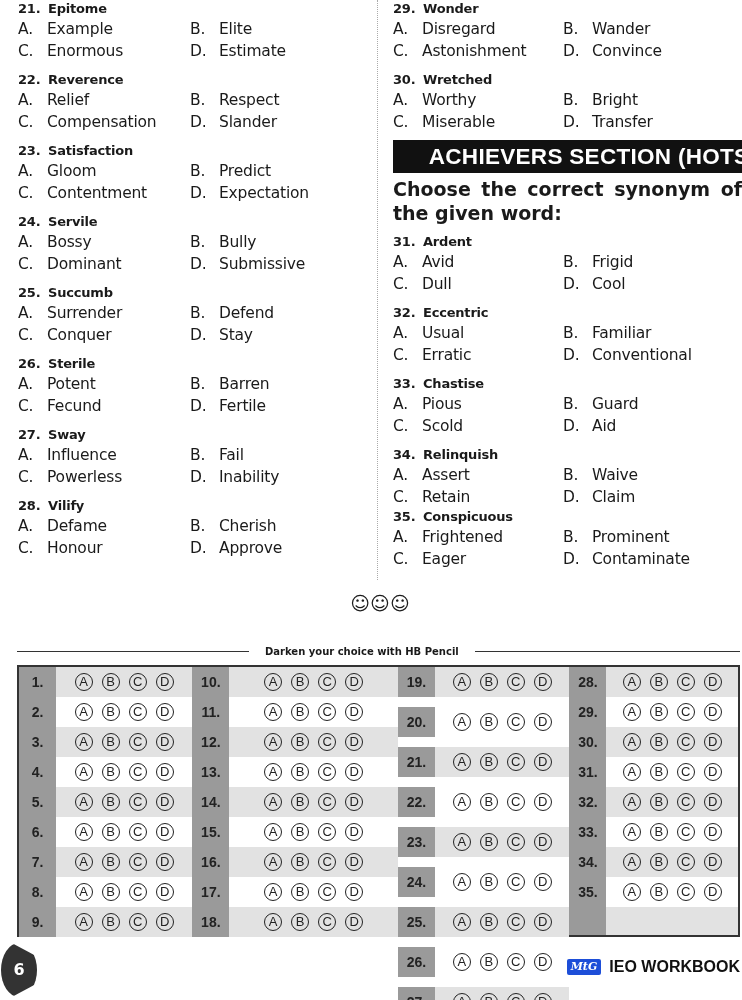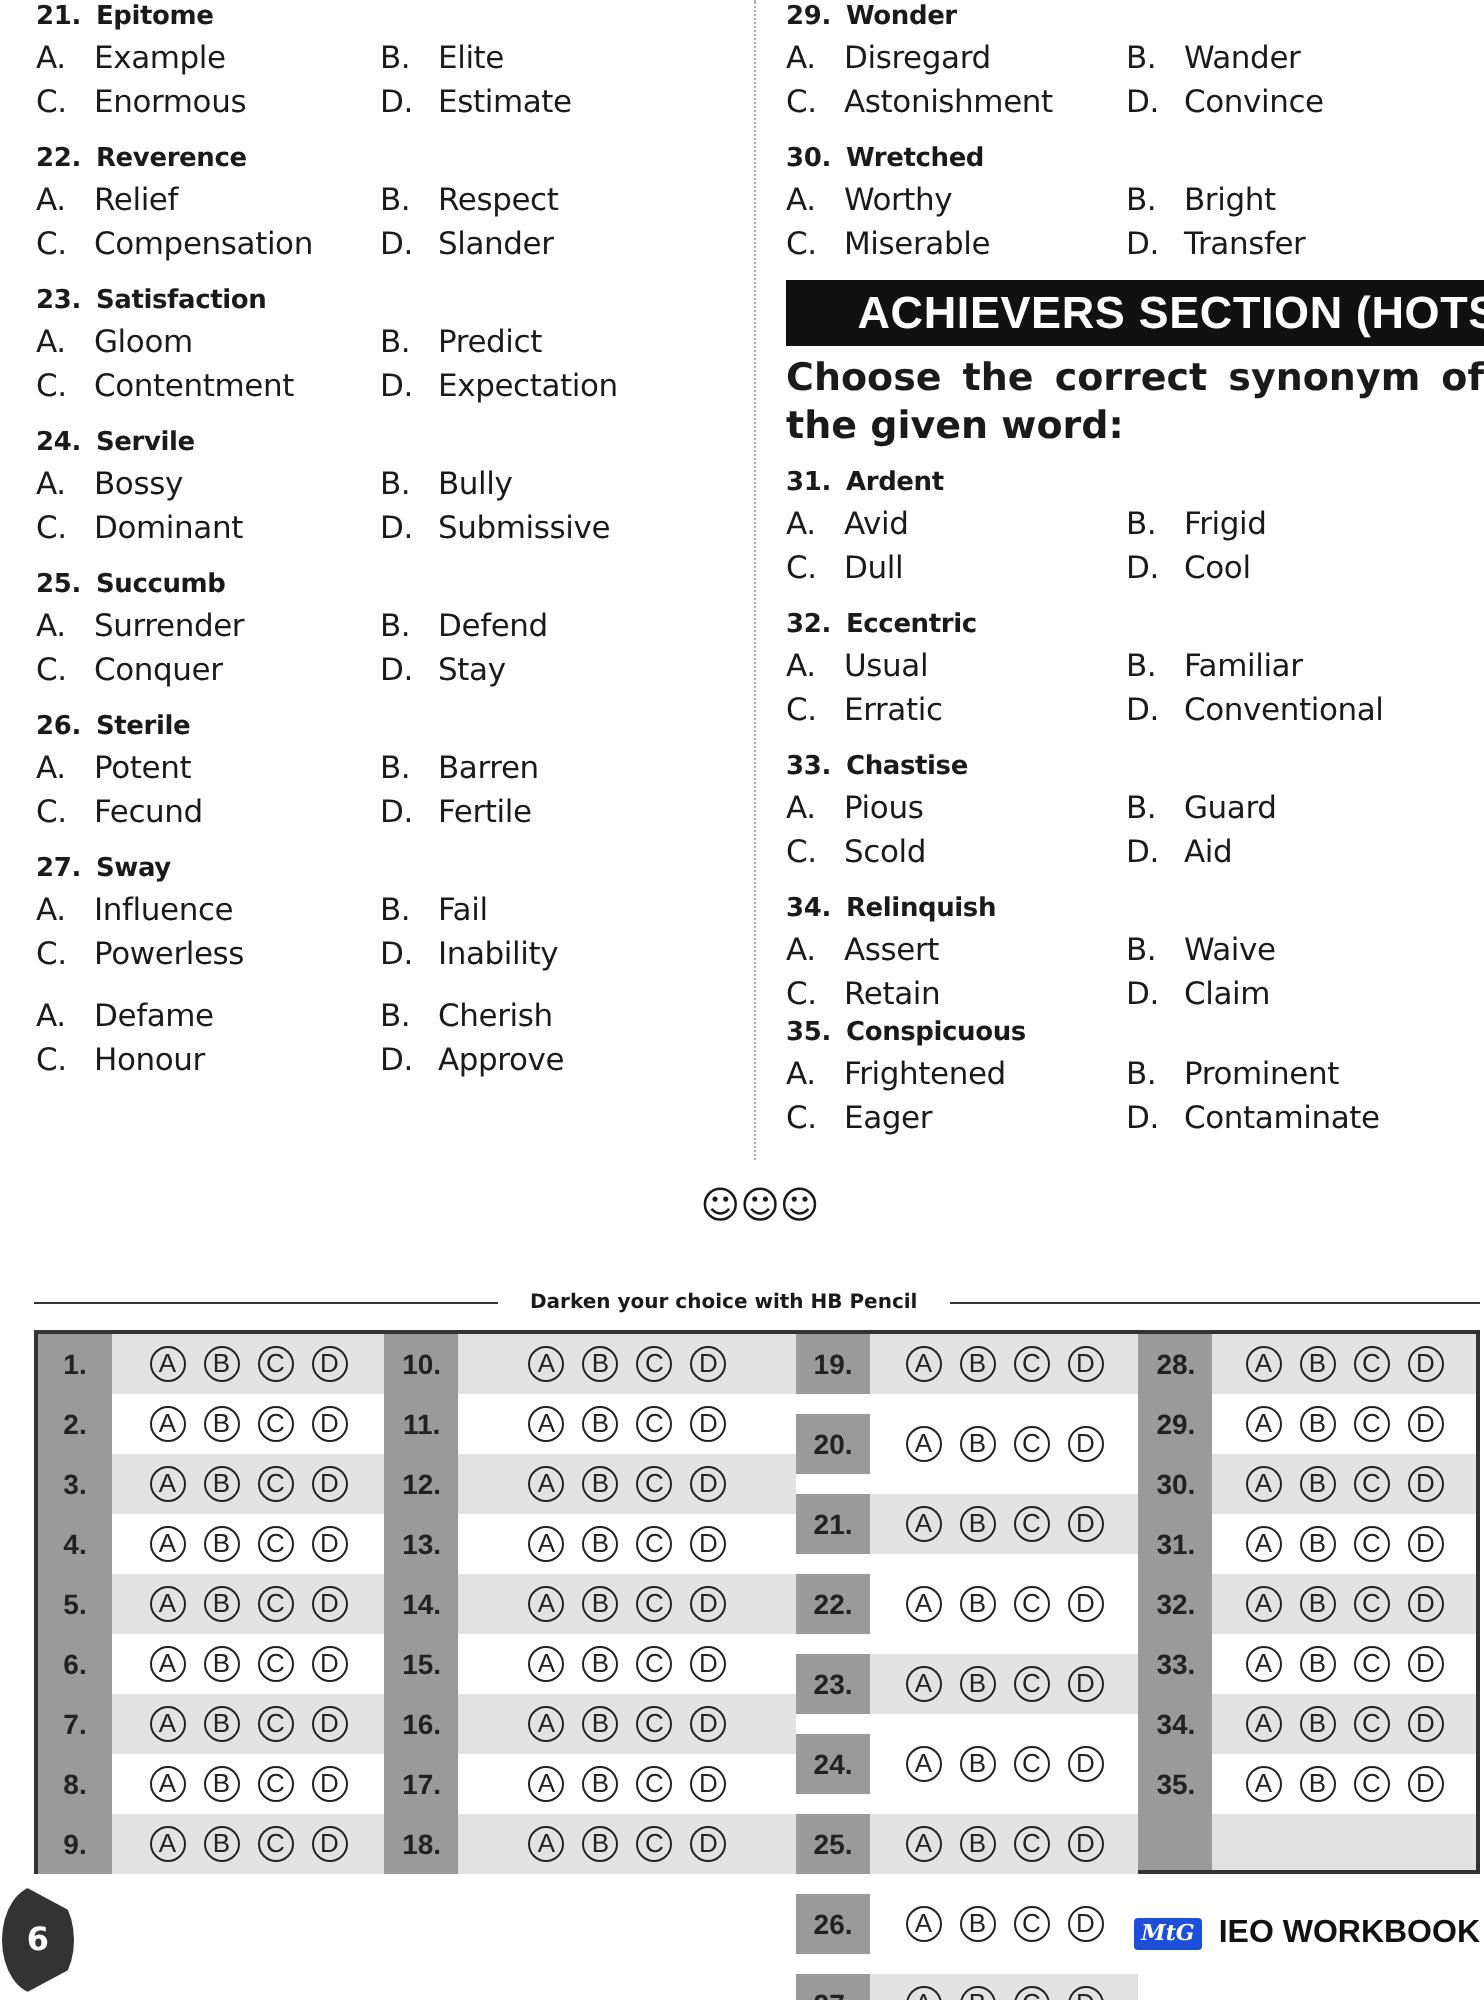--- a/index.html
+++ b/index.html
@@ -208,20 +208,21 @@
           <span class="ltr">C.</span>
           <span>Powerless</span>
         </div>
         <div class="opt">
           <span class="ltr">D.</span>
           <span>Inability</span>
         </div>
       </div>
     </div>
     <div class="q" style="margin-top: 9px;">
+      <div class="q-head"><span class="num">28.</span><span>Vilify</span></div>
       <div class="opt-row">
         <div class="opt">
           <span class="ltr">A.</span>
           <span>Defame</span>
         </div>
         <div class="opt">
           <span class="ltr">B.</span>
           <span>Cherish</span>
         </div>
       </div>

